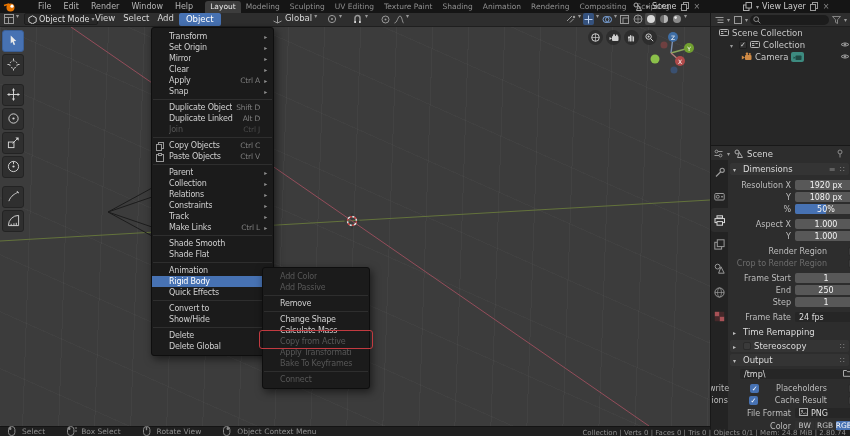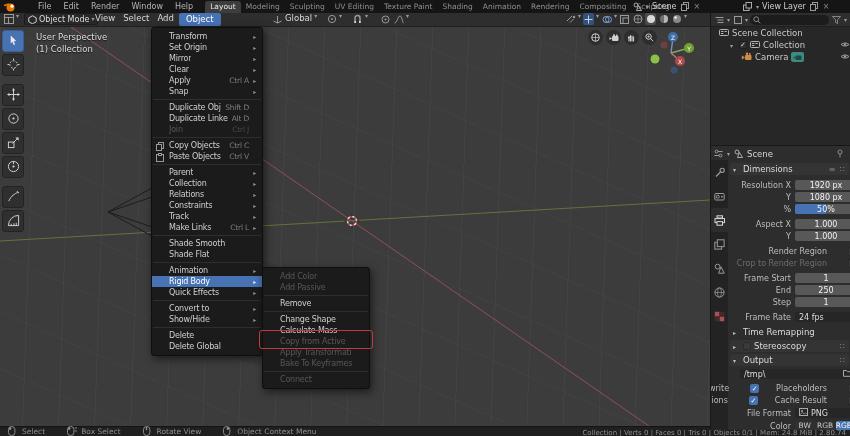--- a/index.html
+++ b/index.html
@@ -51,21 +51,21 @@
   .tool-gap{height:6px;}
   #nav-gizmo{position:absolute;left:646px;top:2px;z-index:4;}
   #vp-view-btns{position:absolute;left:588px;top:3px;z-index:4;display:flex;gap:3px;}
   .vbtn{width:15px;height:15px;border-radius:8px;background:rgba(40,40,40,.75);
         display:flex;align-items:center;justify-content:center;}
 
   
   .menu-popup{position:absolute;background:#1b1b1b;border:1px solid #0e0e0e;border-radius:3px;
               box-shadow:2px 3px 8px rgba(0,0,0,.55);padding:3px 0;z-index:60;
               font-size:8px;letter-spacing:-0.2px;color:#cfcfcf;}
-  #object-menu{left:151px;top:27px;width:112px;}
+  #object-menu{left:151px;top:27px;width:123px;}
   #rb-menu{left:262px;top:267px;width:108px;}
   .menu-item{height:11px;display:flex;align-items:center;padding:0 6px 0 17px;position:relative;white-space:nowrap;}
   .menu-item .lbl{overflow:hidden;}
   .menu-item .sc{margin-left:auto;color:#7f7f7f;font-size:7.5px;padding-left:4px;}
   .menu-item .arrow{width:7px;text-align:right;color:#8f8f8f;font-size:6px;flex:none;}
   .menu-item.disabled{color:#575757;}
   .menu-item.disabled .sc{color:#4a4a4a;}
   .menu-item.active{background:#4772b3;color:#fff;}
   .menu-item.active .arrow{color:#dce6f5;}
   .mi-icon{position:absolute;left:4px;top:1.5px;}
@@ -150,24 +150,20 @@
       <g>
         <circle cx="352" cy="194" r="4.5" fill="none" stroke="#d84a4a" stroke-width="1.4" stroke-dasharray="2.3 2.3"></circle>
         <circle cx="352" cy="194" r="4.5" fill="none" stroke="#e8e8e8" stroke-width="1.4" stroke-dasharray="2.3 2.3" stroke-dashoffset="2.3"></circle>
         <line x1="352" y1="186.5" x2="352" y2="189.5" stroke="#2a2a2a" stroke-width="1"></line>
         <line x1="352" y1="198.5" x2="352" y2="201.5" stroke="#2a2a2a" stroke-width="1"></line>
         <line x1="344.5" y1="194" x2="347.5" y2="194" stroke="#2a2a2a" stroke-width="1"></line>
         <line x1="356.5" y1="194" x2="359.5" y2="194" stroke="#2a2a2a" stroke-width="1"></line>
       </g>
     </svg>
 
-    <div id="vp-overlay-text">
-      <div>User Perspective</div>
-      <div>(1) Collection</div>
-    </div>
 
     <div id="toolbar">
         <div class="tool-btn active">
           <span><svg viewBox="0 0 14 14" width="13" height="13">
               <path d="M4 1.5 L10 7.5 L7.3 7.7 L8.8 11.2 L7.2 11.9 L5.8 8.4 L4 10.2 Z" fill="#e9e9e9"></path>
             </svg></span>
         </div>
         <div class="tool-btn">
           <span><svg viewBox="0 0 14 14" width="13" height="13">
               <circle cx="7" cy="7" r="4" fill="none" stroke="#d8d8d8" stroke-dasharray="2 1.5"></circle>

